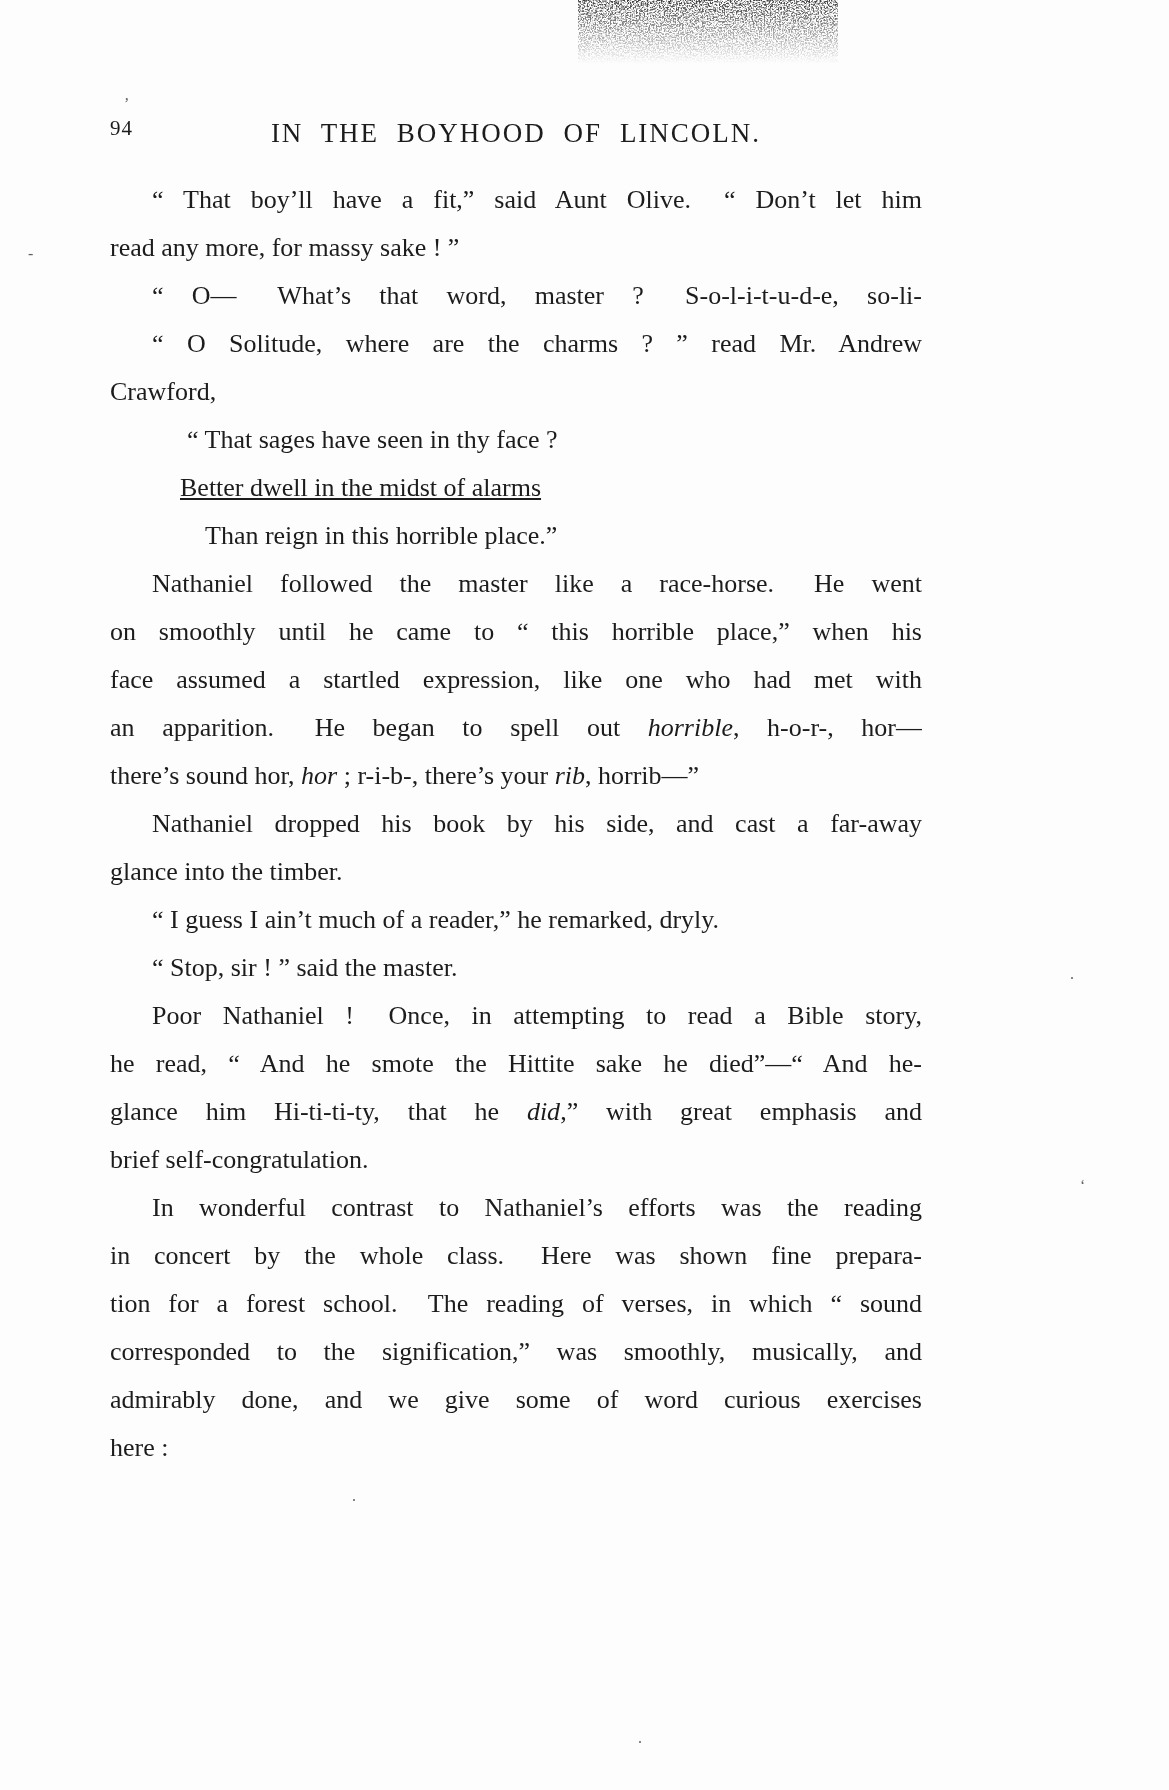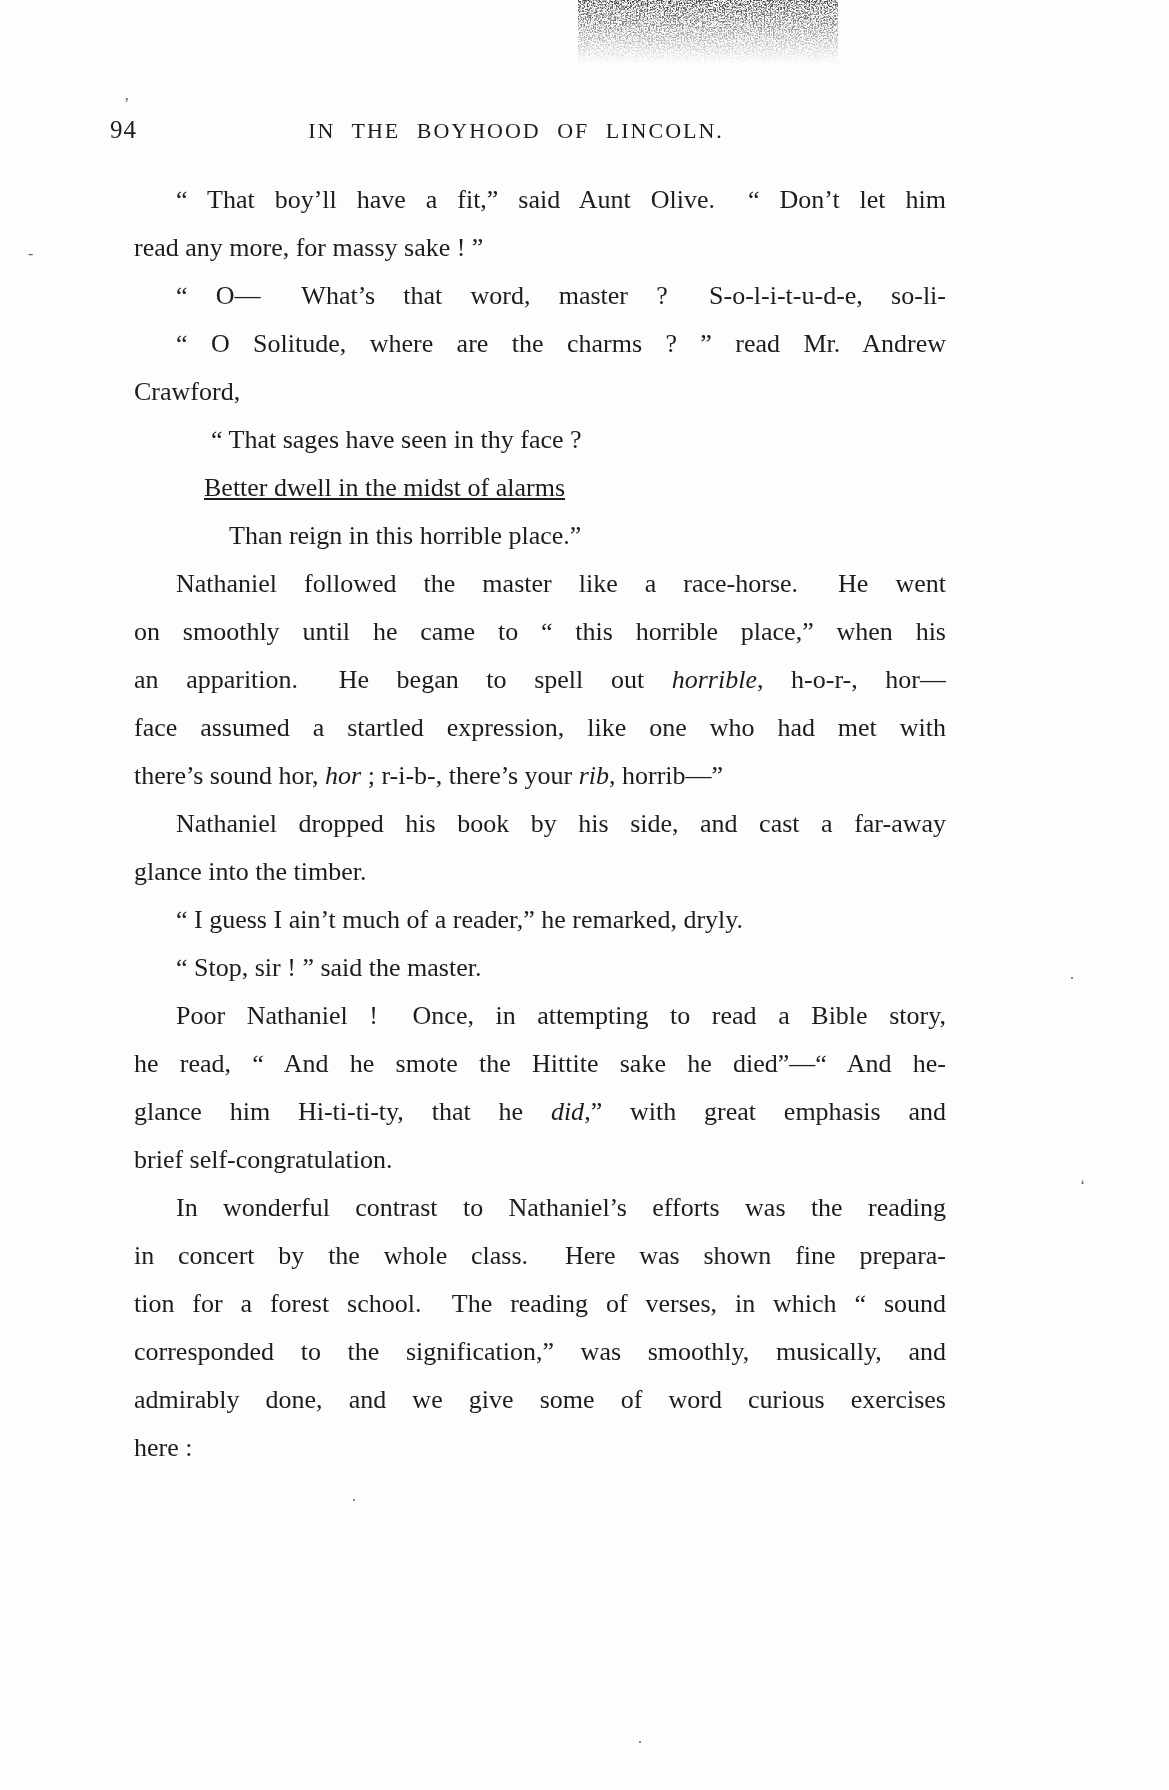--- a/index.html
+++ b/index.html
@@ -11,32 +11,31 @@
     color:#1c1c1c;
     font-family:"Liberation Serif","DejaVu Serif",serif;
     overflow:hidden;
   }
   
   .smudge{position:absolute;left:578px;top:0;width:260px;height:64px;}
   
   .header{position:absolute;left:110px;top:114px;width:812px;height:34px;}
   .pagenum{
     position:absolute;left:0;top:2px;
-    font-size:25px;letter-spacing:1px;
+    font-size:21px;letter-spacing:1px;
   }
   .runtitle{
     display:block;text-align:center;
-    font-size:22px;letter-spacing:2px;word-spacing:9px;
+    font-size:27px;letter-spacing:2px;word-spacing:9px;
     padding-top:4px;
   }
   
   .textblock{
     position:absolute;left:110px;top:176px;width:812px;
     font-size:26px;
-    margin-left:24px;
   }
   .l{height:48px;line-height:48px;overflow:hidden;text-align:left;}
   .l.j{text-align:justify;}
   .l.j::after{content:"";display:inline-block;width:100%;height:0;}
   .ind{padding-left:42px;}
   .v1{padding-left:77px;}
   .v2{padding-left:70px;text-decoration:underline;}
   .v3{padding-left:95px;}
   .l em{font-style:italic;}
   
@@ -78,22 +77,22 @@
       <div class="l ind j"><span>“ That boy’ll have a fit,” said Aunt Olive.  “ Don’t let him</span></div>
       <div class="l fl"><span>read any more, for massy sake ! ”</span></div>
       <div class="l ind j"><span>“ O—  What’s that word, master ?  S-o-l-i-t-u-d-e, so-li-</span></div>
       <div class="l ind j"><span>“ O Solitude, where are the charms ? ” read Mr. Andrew</span></div>
       <div class="l fl"><span>Crawford,</span></div>
       <div class="l v1"><span>“ That sages have seen in thy face ?</span></div>
       <div class="l v2"><span>Better dwell in the midst of alarms</span></div>
       <div class="l v3"><span>Than reign in this horrible place.”</span></div>
       <div class="l ind j"><span>Nathaniel followed the master like a race-horse.  He went</span></div>
       <div class="l fl j"><span>on smoothly until he came to “ this horrible place,” when his</span></div>
+      <div class="l fl j"><span>face assumed a startled expression, like one who had met with</span></div>
       <div class="l fl j"><span>an apparition.  He began to spell out </span><em>horrible</em><span>, h-o-r-, hor—</span></div>
-      <div class="l fl j"><span>face assumed a startled expression, like one who had met with</span></div>
       <div class="l fl"><span>there’s sound hor, </span><em>hor</em><span> ; r-i-b-, there’s your </span><em>rib</em><span>, horrib—”</span></div>
       <div class="l ind j"><span>Nathaniel dropped his book by his side, and cast a far-away</span></div>
       <div class="l fl"><span>glance into the timber.</span></div>
       <div class="l ind"><span>“ I guess I ain’t much of a reader,” he remarked, dryly.</span></div>
       <div class="l ind"><span>“ Stop, sir ! ” said the master.</span></div>
       <div class="l ind j"><span>Poor Nathaniel !  Once, in attempting to read a Bible story,</span></div>
       <div class="l fl j"><span>he read, “ And he smote the Hittite sake he died”—“ And he-</span></div>
       <div class="l fl j"><span>glance him Hi-ti-ti-ty, that he </span><em>did</em><span>,” with great emphasis and</span></div>
       <div class="l fl"><span>brief self-congratulation.</span></div>
       <div class="l ind j"><span>In wonderful contrast to Nathaniel’s efforts was the reading</span></div>

